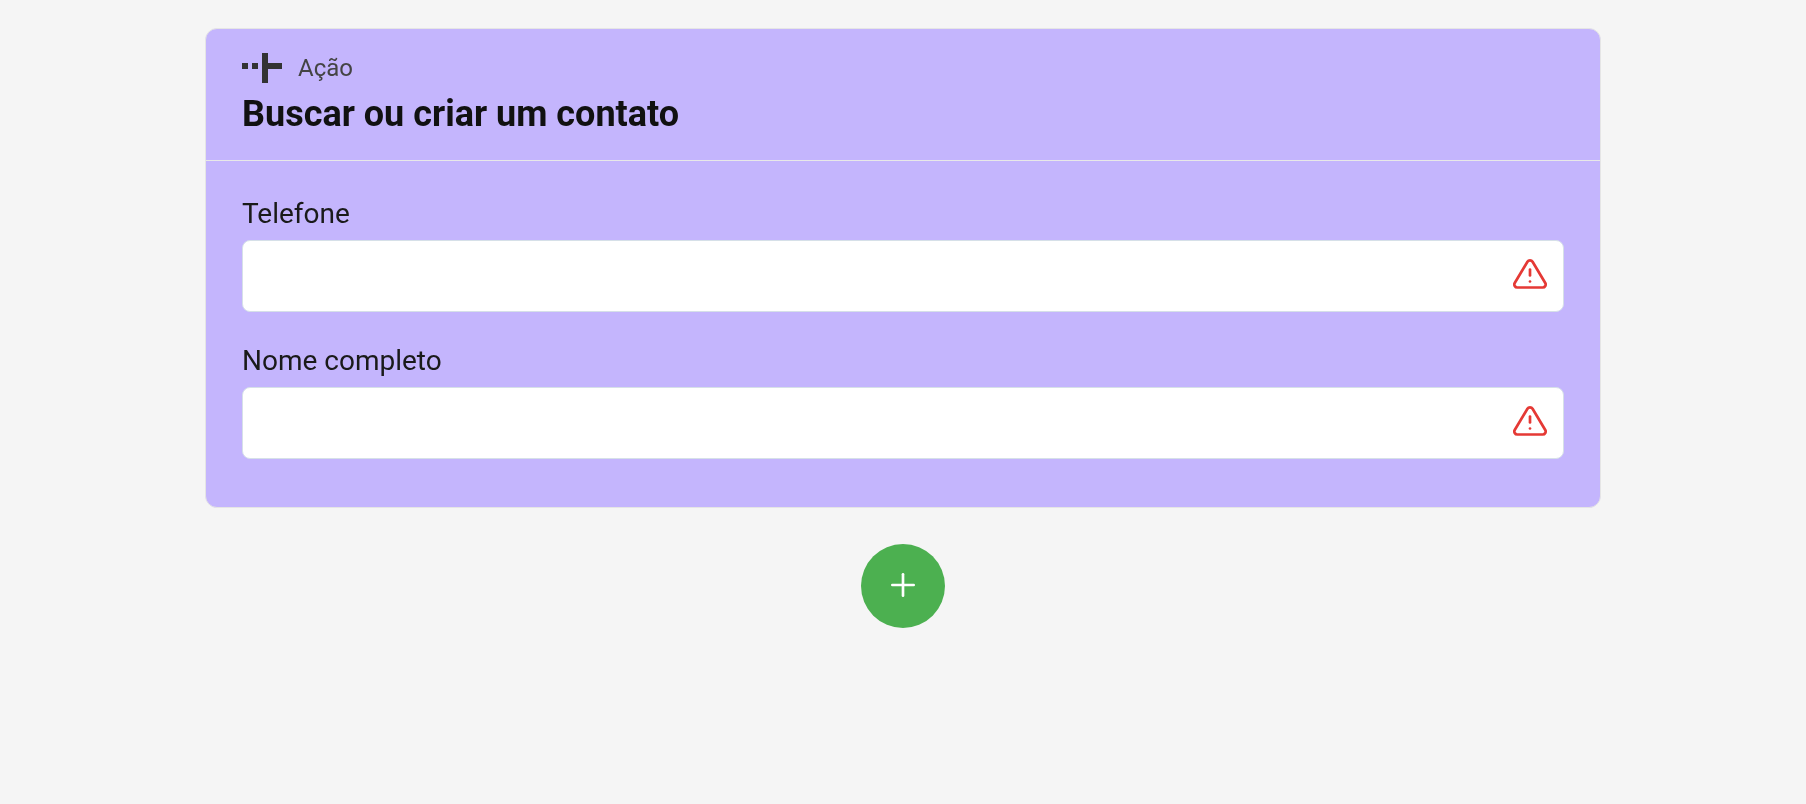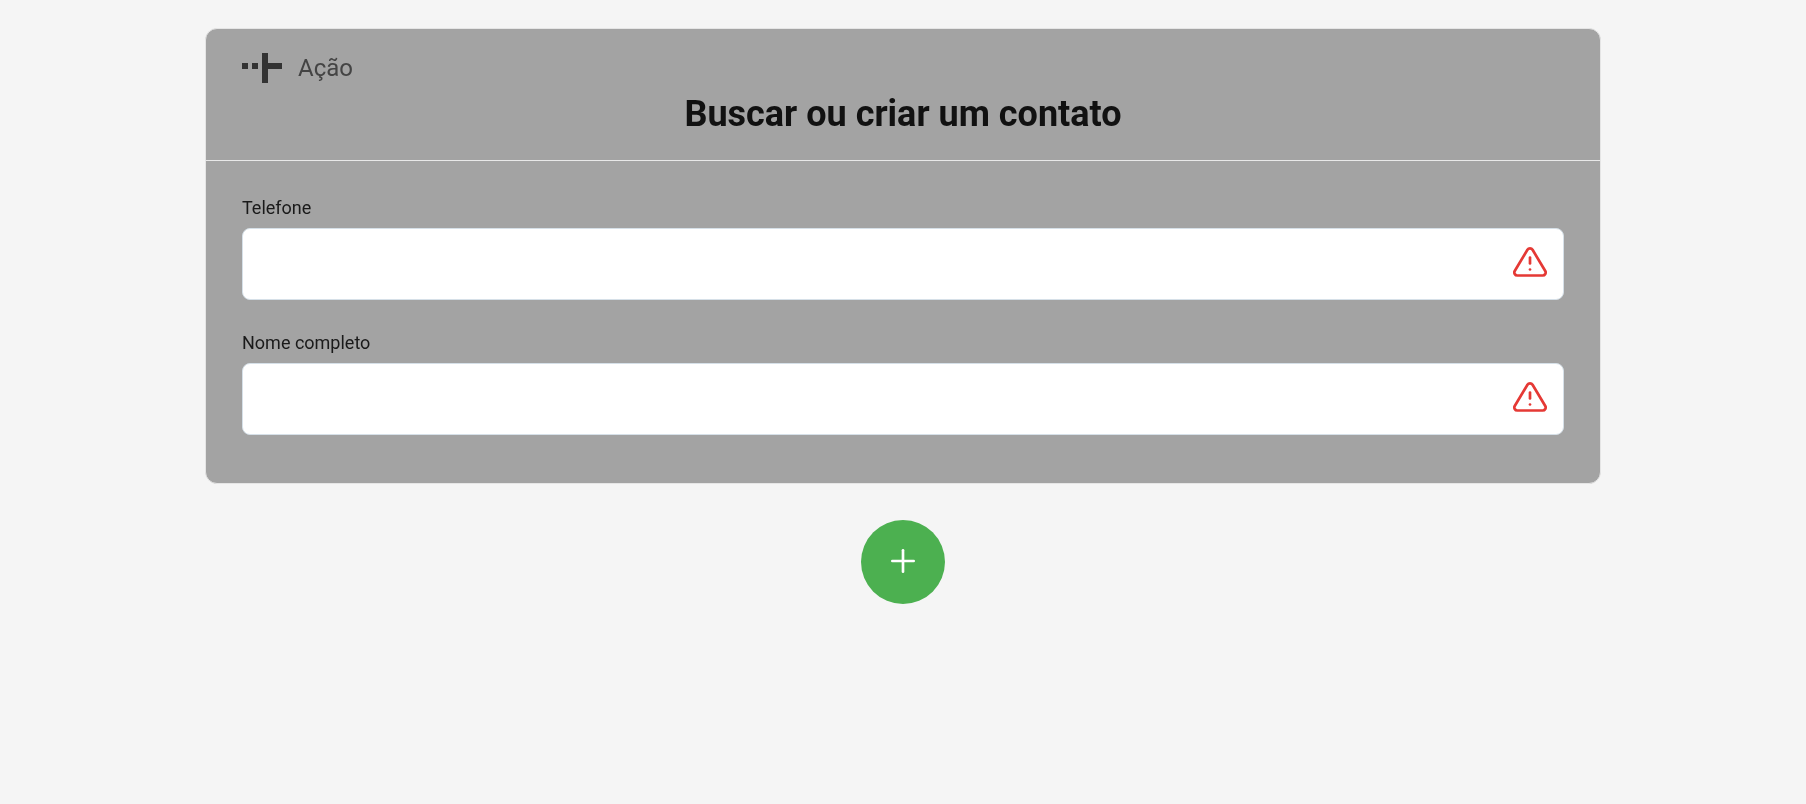--- a/index.html
+++ b/index.html
@@ -13,21 +13,21 @@
       background-color: #f5f5f5;
       padding: 28px 0;
     }
     
     .container {
       max-width: 1396px;
       margin: 0 auto;
     }
     
     .card {
-      background-color: #a3a3a3;
+      background-color: #c4b5fd;
       border: 1px solid #e5e5e5;
       border-radius: 12px;
       overflow: hidden;
     }
     
     .card-header {
       padding: 20px 36px 24px 36px;
       border-bottom: 1px solid #e8e8e8;
     }
     
@@ -47,38 +47,37 @@
       font-size: 24px;
       color: #444;
       font-weight: 400;
     }
     
     .card-title {
       font-size: 36px;
       font-weight: 700;
       color: #111;
       line-height: 1.2;
-      text-align: center;
     }
     
     .card-body {
       padding: 36px 36px 36px 36px;
     }
     
     .form-group {
       margin-bottom: 32px;
     }
     
     .form-group:last-child {
       margin-bottom: 12px;
     }
     
     .form-label {
       display: block;
-      font-size: 18px;
+      font-size: 28px;
       color: #1a1a1a;
       font-weight: 400;
       margin-bottom: 10px;
     }
     
     .input-wrapper {
       position: relative;
       display: flex;
       align-items: center;
     }

